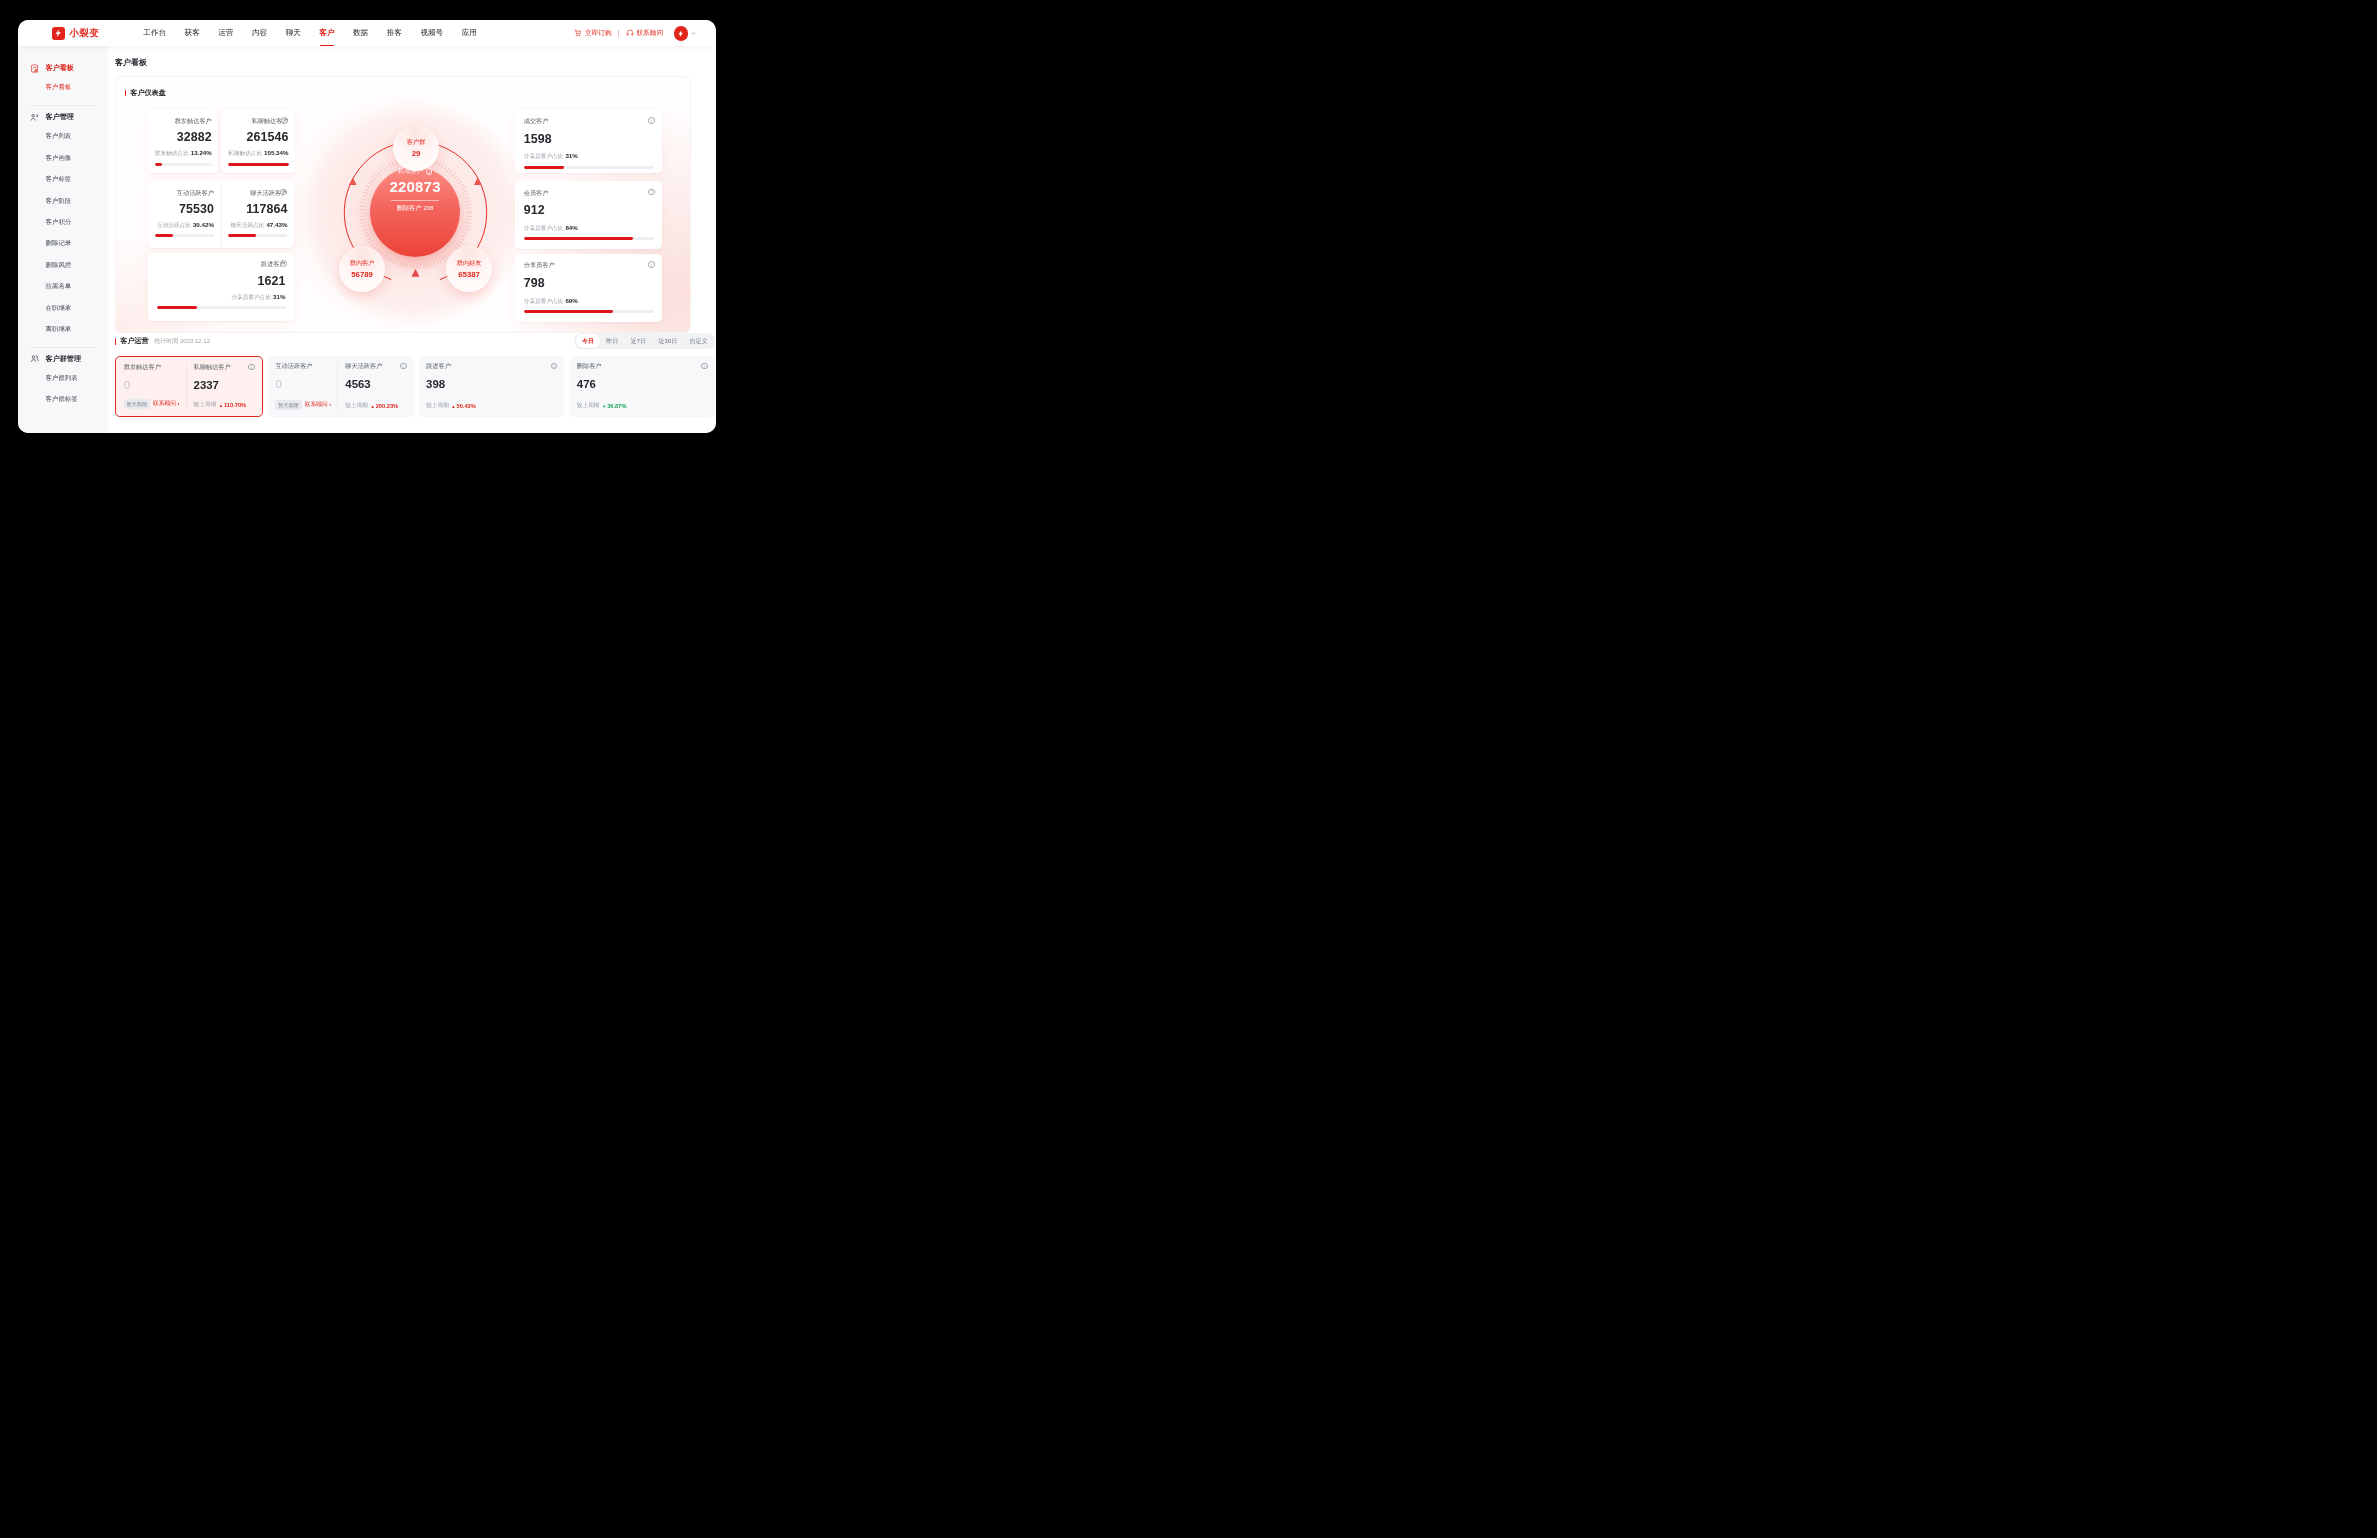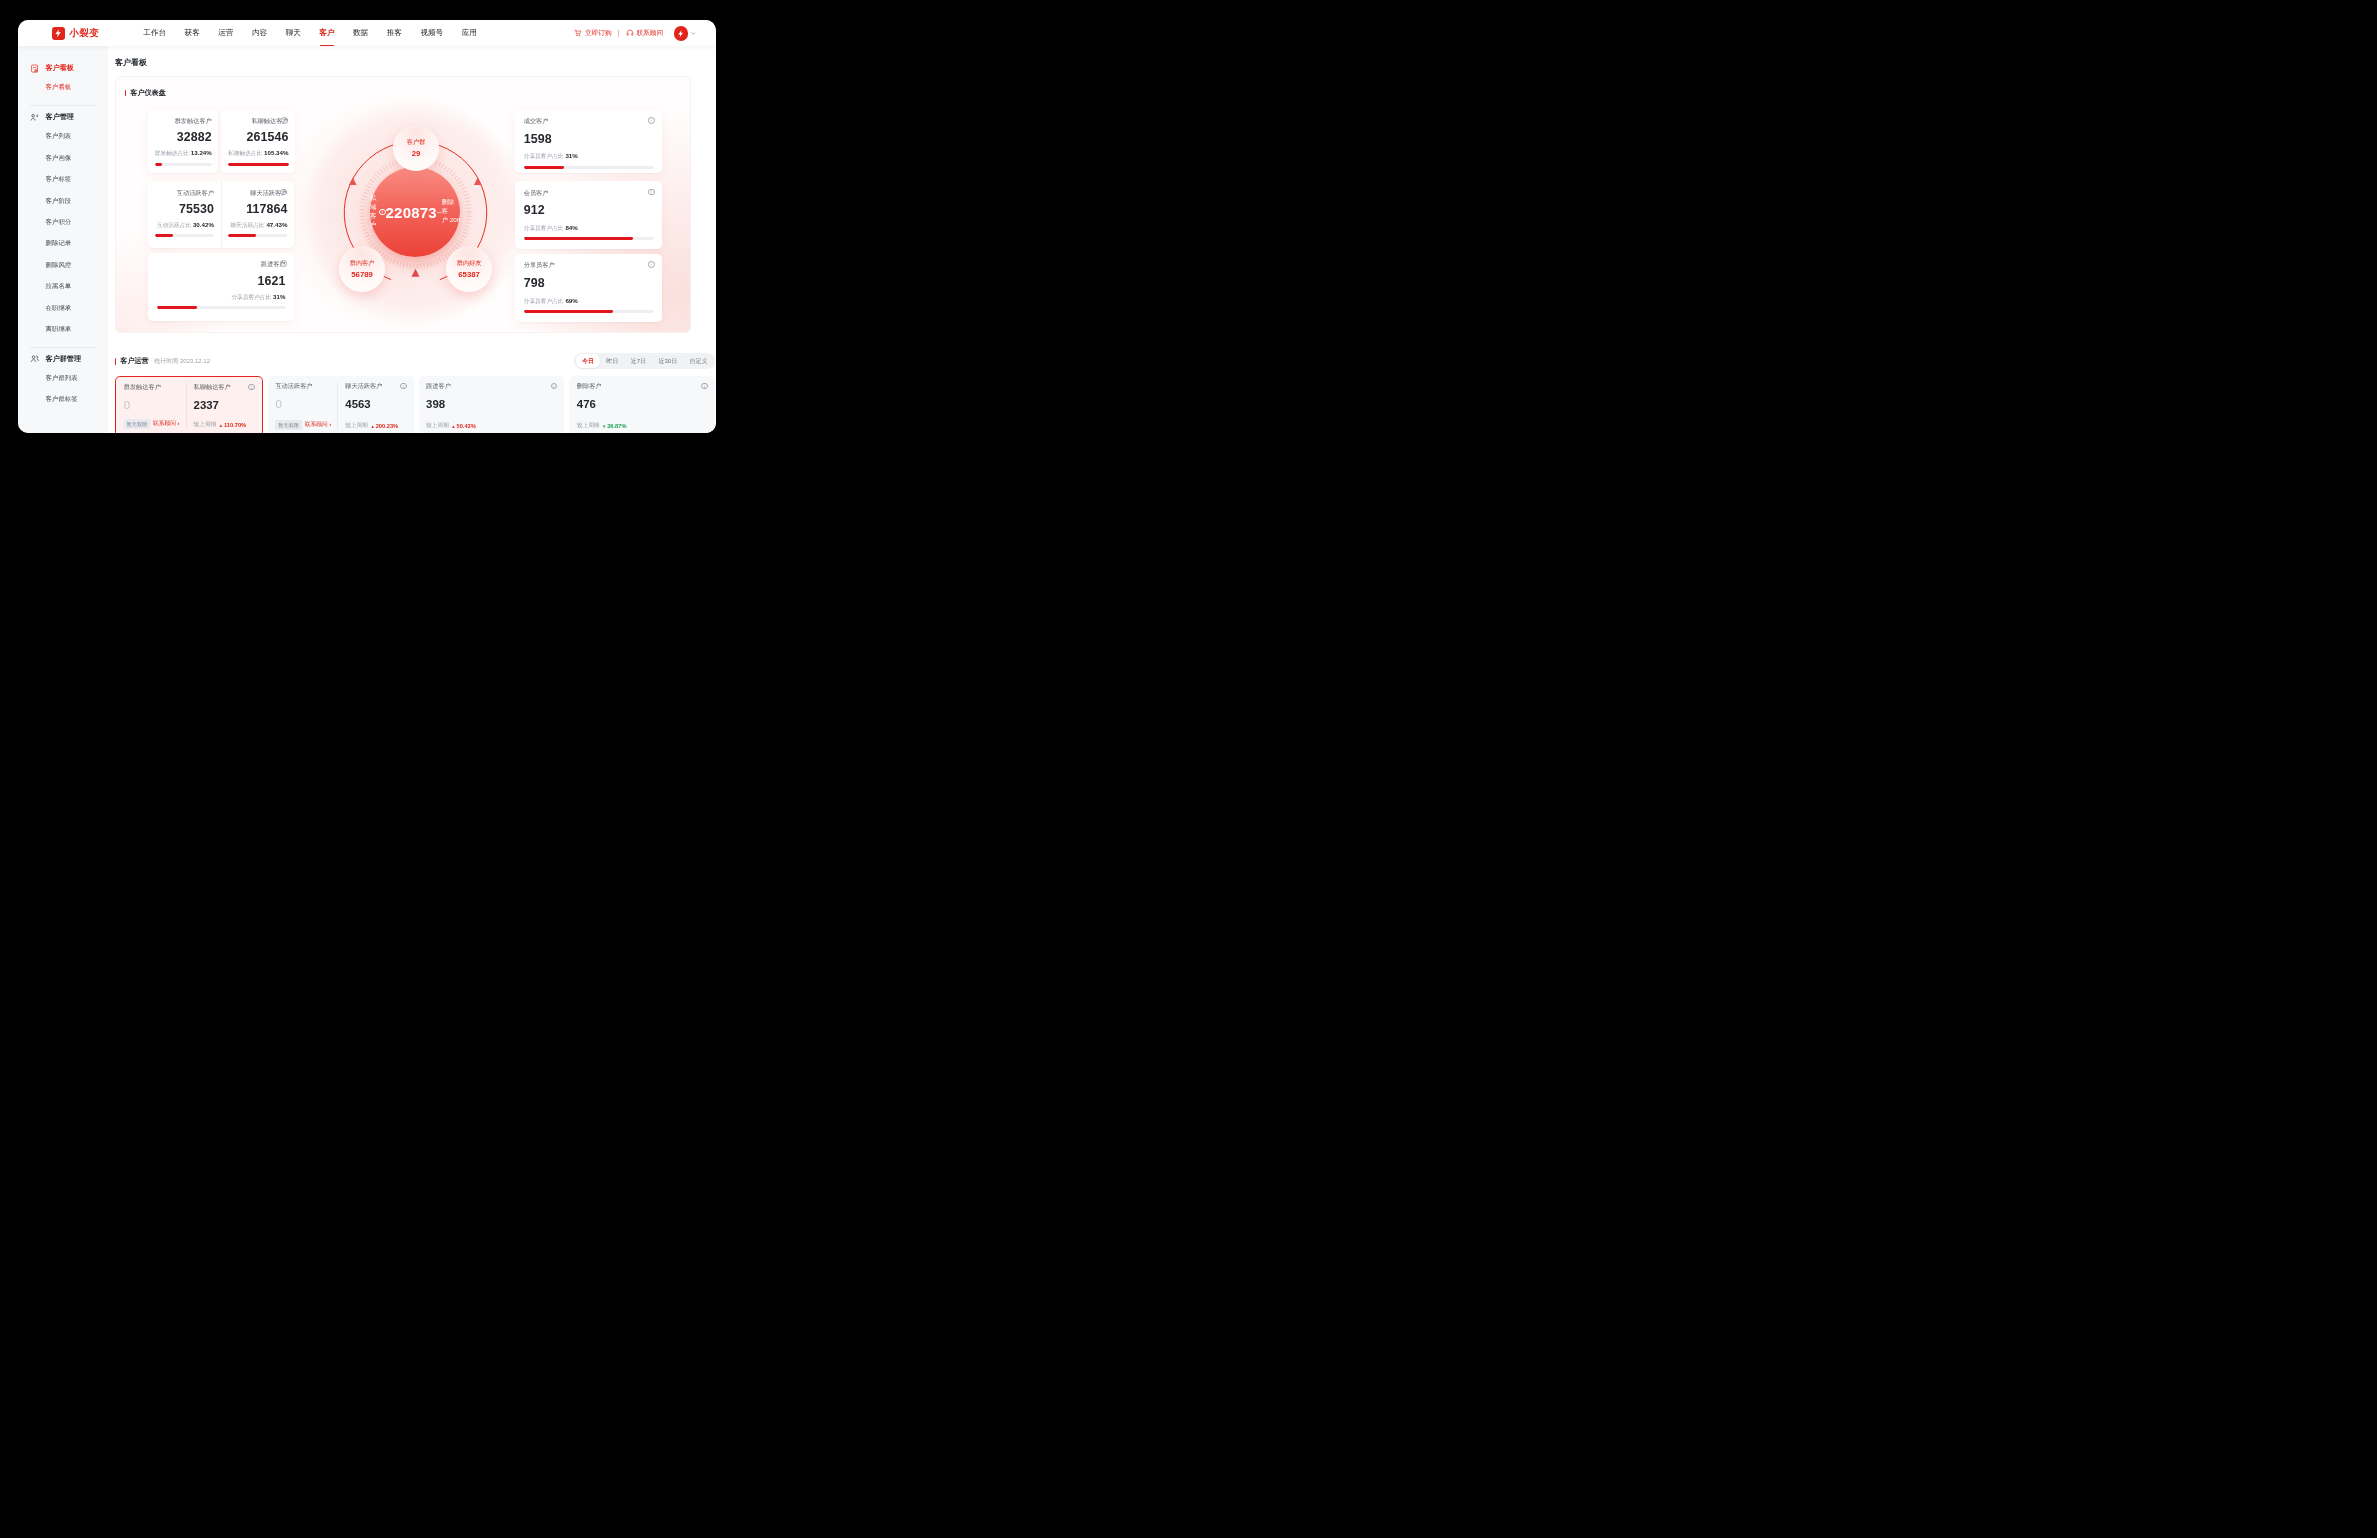--- a/index.html
+++ b/index.html
@@ -71,37 +71,37 @@
   .info-i::before { content:"i"; font-family:"Liberation Serif",serif; }
   .card-info { position:absolute; top:7.1px; right:7.1px; }
 
   
   .viz { position:absolute; left:176px; top:0; width:247px; height:257px; }
   .glow { position:absolute; left:12px; top:24px; width:223px; height:223px; border-radius:50%;
     background:radial-gradient(circle, rgba(251,224,221,.7) 0%, rgba(251,224,221,.35) 60%, rgba(251,224,221,0) 72%); }
   .rings { position:absolute; left:0; top:0; }
   .gauge-center { position:absolute; left:78px; top:90px; width:90px; height:90px; border-radius:50%;
     background:linear-gradient(180deg,#fa8d84 0%, #f3655c 45%, #ec4237 100%);
-    box-shadow:0 6.7px 14.3px rgba(235,70,60,.35); color:#fff; display:flex; flex-direction:row; align-items:center; justify-content:center; z-index:3; }
+    box-shadow:0 6.7px 14.3px rgba(235,70,60,.35); color:#fff; display:flex; flex-direction:column; align-items:center; justify-content:flex-start; z-index:3; }
   .gc-label { display:flex; align-items:center; gap:2.4px; font-size:6.4px; }
   .gc-label .info-i { border-color:#fff; color:#fff; }
   .gc-value { font-size:15px; font-weight:bold; margin-top:1.9px; letter-spacing:0.2px; }
   .gc-line { width:48px; height:0.5px; background:rgba(255,255,255,.55); margin:4.8px 0 4.3px; }
   .gc-sub { font-size:6.2px; }
   .satellite { position:absolute; width:46px; height:46px; border-radius:50%; z-index:4;
     background:radial-gradient(circle at 50% 18%, #fcE5e2 0%, #fff7f6 55%, #ffffff 100%);
     box-shadow:0 4.8px 11.4px rgba(238,120,110,.28); display:flex; flex-direction:column; align-items:center; justify-content:center; color:#e1251b; }
   .sat-label { font-size:6.2px; }
   .sat-value { font-size:7.8px; font-weight:bold; margin-top:1.4px; }
   .sat-top { left:101px; top:48px; }
   .sat-bl { left:47px; top:169px; }
   .sat-br { left:154px; top:169px; }
 
   
-  .ops { margin-top:20px; width:600px; }
+  .ops { margin-top:0; width:600px; }
   .ops-header { display:flex; align-items:center; }
   .stat-time { font-size:6px; color:#9ba0a8; margin-left:5.7px; }
   .range-tabs { margin-left:auto; background:#f1f2f4; border-radius:7.6px; padding:1.4px; display:flex; align-items:center; }
   .range-tab { font-size:6px; color:#6b7077; padding:2.4px 6.2px; border-radius:6.2px; cursor:pointer; }
   .range-tab.active { background:#fff; color:#e1251b; font-weight:bold; box-shadow:0 0.5px 1.9px rgba(0,0,0,.08); }
   .ops-cards { display:flex; gap:4.8px; margin-top:6.2px; }
   .op-card { flex:1; border-radius:4.8px; background:#f7f8fa; height:61px; position:relative; padding:6.7px 7.6px; }
   .op-card.highlight { background:#fdf0ee; border:0.5px solid #e1251b; }
   .op-split { display:flex; height:100%; }
   .op-half { flex:1; display:flex; flex-direction:column; }

